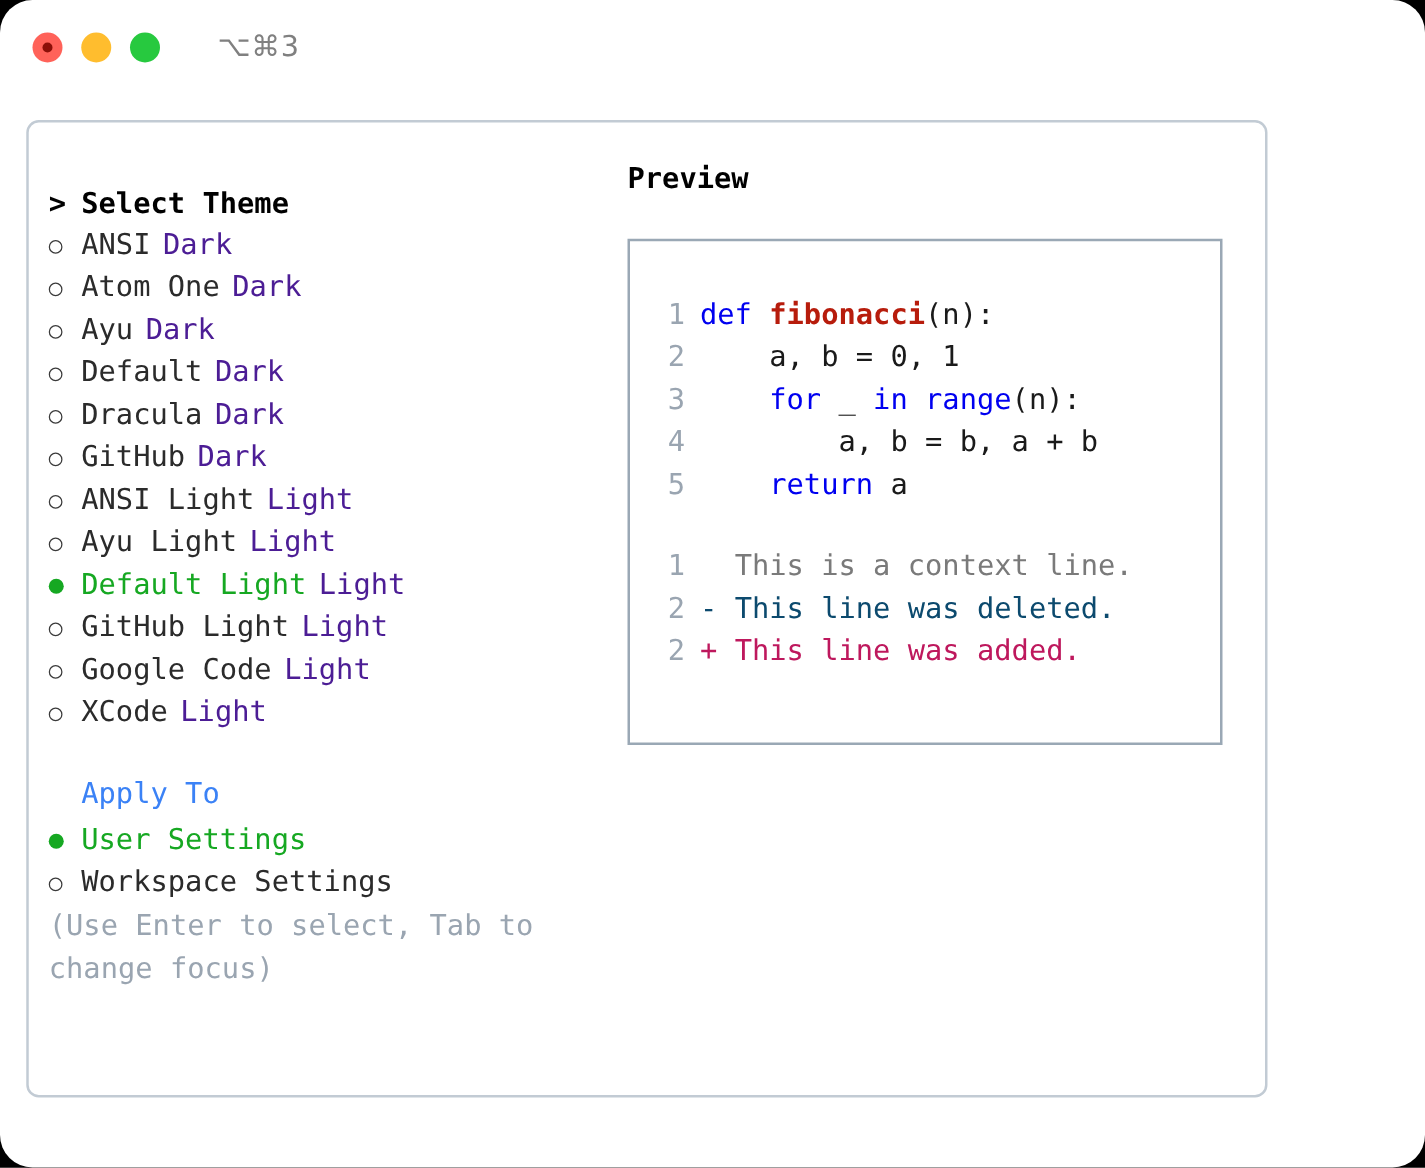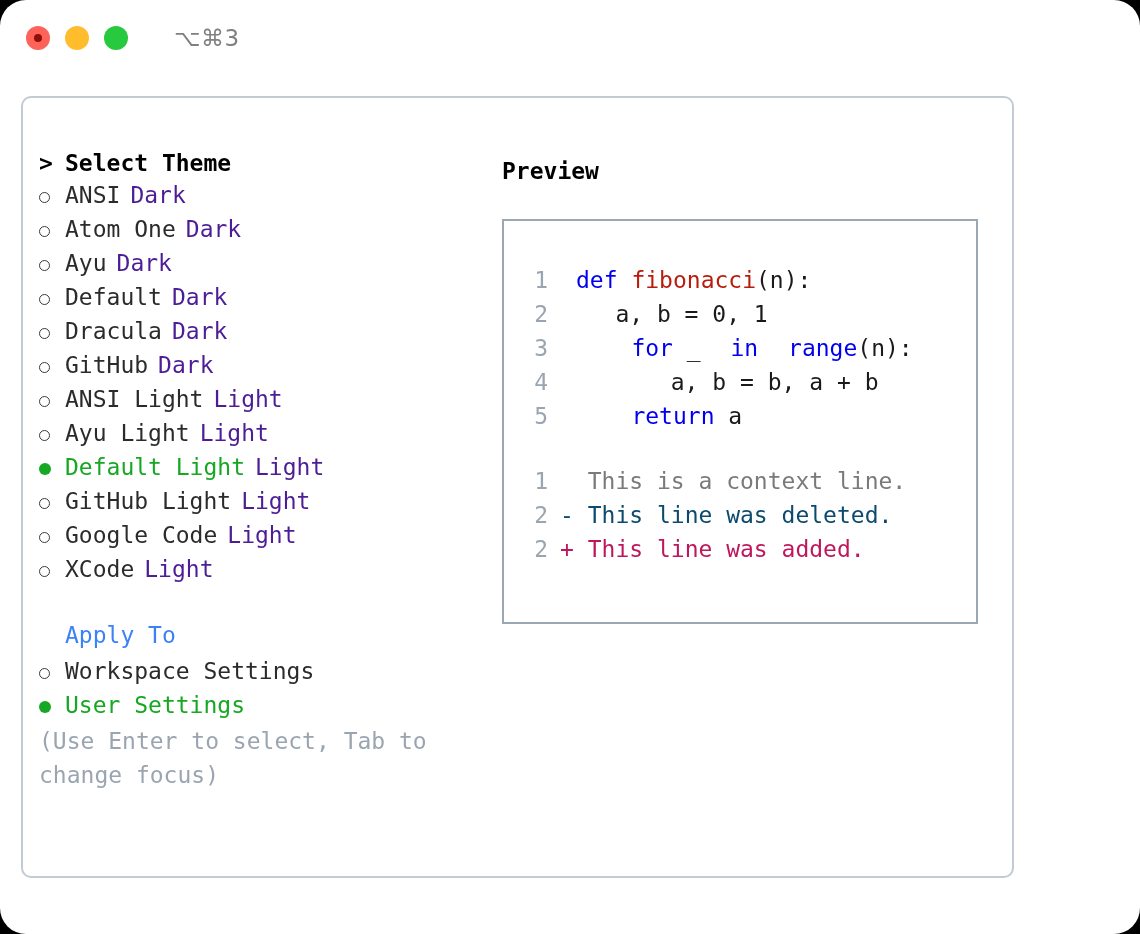--- a/index.html
+++ b/index.html
@@ -143,21 +143,21 @@
   .hint {
     color: #9aa5b1;
     font-size: 23px;
     line-height: 34px;
     width: 400px;
   }
   
   .right-col {
     position: absolute;
     left: 479px;
-    top: 60px;
+    top: 32px;
     width: 500px;
   }
   .preview-title {
     font-size: 23px;
     font-weight: bold;
     color: #000000;
     margin-bottom: 35px;
   }
   .preview-box {
     width: 476px;
@@ -174,22 +174,22 @@
     white-space: pre;
   }
   .lineno {
     color: #9aa5b1;
     width: 26px;
     flex: 0 0 26px;
     text-align: right;
     margin-right: 12px;
   }
   .blank-line { height: 31px; }
-  .tok-kw   { color: #0000f0; margin-left: 16px; }
-  .tok-fn   { color: #b71c0c; }
+  .tok-kw   { color: #0000f0; }
+  .tok-fn   { color: #b71c0c; font-weight: bold; }
   .tok-pl   { color: #1a1a1a; }
   .diff-ctx { color: #7a7a7a; }
   .diff-del { color: #0c4a6e; }
   .diff-add { color: #be185d; }
 </style>
 </head>
 <body>
 
 <div class="window">
 
@@ -224,22 +224,22 @@
             <div class="row"><span class="marker"><span class="bullet-filled"></span></span><span class="label selected">Default Light</span><span class="kind">Light</span></div>
             <div class="row"><span class="marker"><span class="bullet-hollow"></span></span><span class="label">GitHub Light</span><span class="kind">Light</span></div>
             <div class="row"><span class="marker"><span class="bullet-hollow"></span></span><span class="label">Google Code</span><span class="kind">Light</span></div>
             <div class="row"><span class="marker"><span class="bullet-hollow"></span></span><span class="label">XCode</span><span class="kind">Light</span></div>
           </div>
 
         <div class="spacer-lg"></div>
 
         <div class="section-title">Apply To</div>
         <div id="apply-list">
+            <div class="row"><span class="marker"><span class="bullet-filled"></span></span><span class="label selected">User Settings</span></div>
             <div class="row"><span class="marker"><span class="bullet-hollow"></span></span><span class="label">Workspace Settings</span></div>
-            <div class="row"><span class="marker"><span class="bullet-filled"></span></span><span class="label selected">User Settings</span></div>
           </div>
 
         <div class="hint">(Use Enter to select, Tab to change focus)</div>
       </div>
 
       <div class="right-col">
         <div class="preview-title">Preview</div>
         <div class="preview-box">
           <div id="code-block">
               <div class="code-line"><span class="lineno">1</span><span><span class="tok-kw">def </span><span class="tok-fn">fibonacci</span><span class="tok-pl">(n):</span></span></div>

